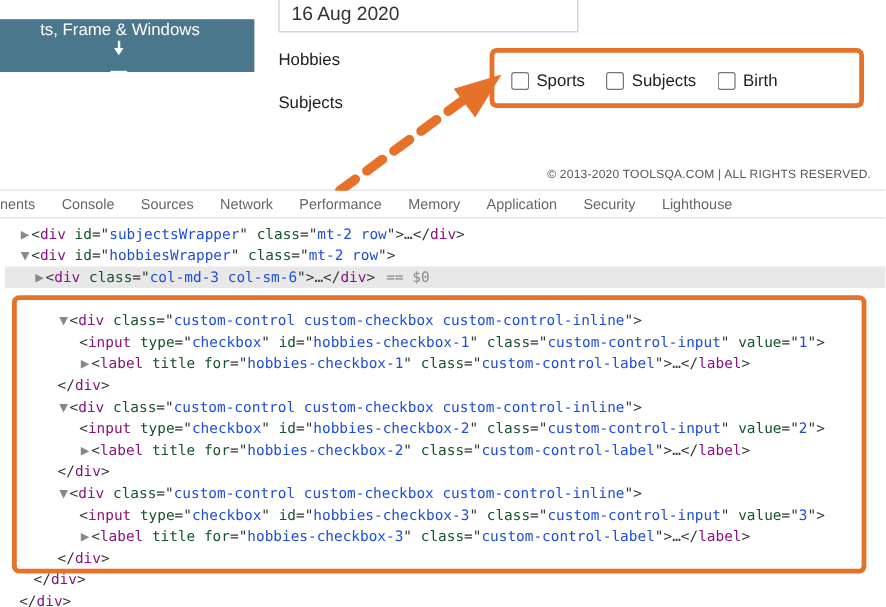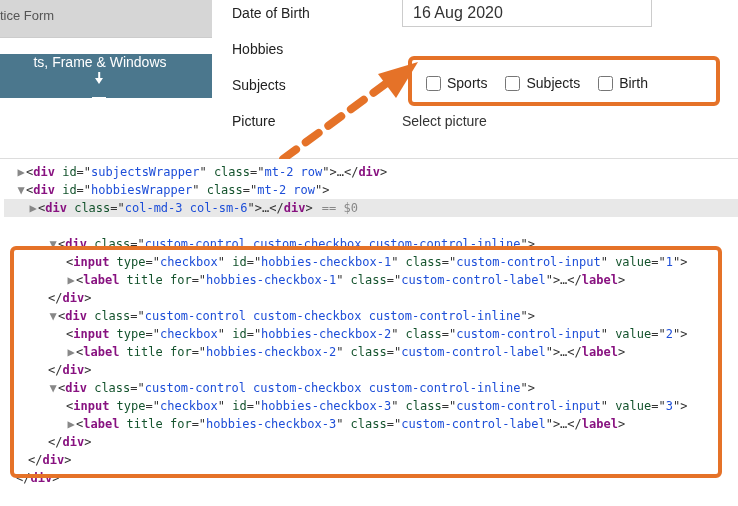--- a/index.html
+++ b/index.html
@@ -13,97 +13,103 @@
   .dl-icon { width: 14px; height: 14px; display:inline-block; position: relative; border-bottom: 1.6px solid #fff;}
   .dl-icon::before { content:""; position:absolute; left:50%; top:-6px; width:0; height:0; border-left:4px solid transparent; border-right:4px solid transparent; border-top:6px solid #fff; transform: translateX(-50%); }
   .dl-icon::after { content:""; position:absolute; left:50%; top:-12px; width:1.6px; height:7px; background:#fff; transform: translateX(-50%); }
 
   .form-area { position: absolute; left: 232px; top: 0; right: 0; }
   .form-row { display: flex; align-items: center; margin-bottom: 10px; height: 26px;}
   .form-label { width: 170px; color: #222; font-size: 14px;}
   .date-box { border: 1px solid #ccc; padding: 4px 10px; font-size: 16px; width: 250px; color:#333;}
   .pic-text { color: #333; font-size: 14px;}
   
-  .hobby-frame { position: absolute; left: 408px; top: 56px; width: 312px; height: 50px; border: 4px solid #e57228; border-radius: 6px; padding: 8px 4px 4px 14px; display:flex; align-items:center; gap: 18px;}
+  .hobby-frame { position: absolute; left: 408px; top: 40px; width: 312px; height: 50px; border: 4px solid #e57228; border-radius: 6px; padding: 8px 4px 4px 14px; display:flex; align-items:center; gap: 18px;}
   .cb { display: inline-flex; align-items: center; gap: 6px; font-size: 14px; color:#222;}
   .cb input { width: 15px; height: 15px; border: 1px solid #888; border-radius:3px;}
   
   .footer { position: absolute; right: 12px; top: 140px; font-size: 10px; color: #555; letter-spacing: .2px;}
   .divider { position:absolute; left:0; right:0; top:158px; height:1px; background:#ddd;}
 
   .devtools { position: absolute; top: 159px; left: 0; right: 0; bottom: 0; background:#fff;}
   .dt-tabs { display: flex; gap: 22px; padding: 4px 6px 4px 0; border-bottom: 1px solid #ddd; color:#666; font-size:12px;}
   .dt-tabs span { cursor: default; }
   
   .dom { font-family: Consolas, Menlo, monospace; font-size: 12px; padding: 4px 0 0 4px; line-height: 18px; color:#333;}
   .tri { color:#888; display:inline-block; width:10px; text-align:center;}
-  .tag { color:#881280;font-weight:bold;}
+  .tag { color:#881280;}
   .attr { color:#14532d;}
   .val { color:#1d4ed8;}
   .sel-row { background:#e8e8e8;}
   .tail { color:#888; margin-left:2px;}
   .line { white-space: nowrap;}
   .ind1 { padding-left: 12px;} .ind2 { padding-left: 24px;} .ind3{padding-left:44px;} .ind4{padding-left:62px;}
   
   .code-frame { position:absolute; left:10px; top:246px; width:712px; height:232px; border:4px solid #e57228; border-radius:6px; pointer-events:none;}
   
   .arrow { position:absolute; left:218px; top:62px; width:200px; height:140px; pointer-events:none;}
 </style>
 </head>
 <body>
 
 <div class="top-area">
   <div class="sidebar">
-    <div class="sidebar-top"><span>tice Form</span></div>
     <div class="sidebar-nav">
       <span>ts, Frame &amp; Windows</span>
       <span class="dl-icon"></span>
     </div>
   </div>
   <div class="form-area">
     <div class="form-row">
-      <div class="form-label">Date of Birth</div>
       <div class="date-box">16 Aug 2020</div>
     </div>
     <div class="form-row">
       <div class="form-label">Hobbies</div>
     </div>
     <div class="form-row">
       <div class="form-label">Subjects</div>
-    </div>
-    <div class="form-row">
-      <div class="form-label">Picture</div>
-      <div class="pic-text">Select picture</div>
     </div>
   </div>
 
   <div class="hobby-frame">
     <label class="cb">
         <input type="checkbox" style="">
         <span>Sports</span>
       </label>
     <label class="cb">
         <input type="checkbox" style="">
         <span>Subjects</span>
       </label>
     <label class="cb">
         <input type="checkbox" style="">
         <span>Birth</span>
       </label>
   </div>
 
+  <div class="footer">© 2013-2020 TOOLSQA.COM | ALL RIGHTS RESERVED.</div>
 </div>
 <div class="divider"></div>
 
 <svg class="arrow" viewBox="0 0 200 140">
   <line x1="20" y1="130" x2="170" y2="20" stroke="#e57228" stroke-width="8" stroke-dasharray="16 12" stroke-linecap="round"></line>
   <polygon points="200,0 160,12 178,36" fill="#e57228"></polygon>
 </svg>
 
 <div class="devtools">
+  <div class="dt-tabs">
+    <span>nents</span>
+    <span>Console</span>
+    <span>Sources</span>
+    <span>Network</span>
+    <span>Performance</span>
+    <span>Memory</span>
+    <span>Application</span>
+    <span>Security</span>
+    <span>Lighthouse</span>
+  </div>
 
   <div class="dom">
     <div class="line ind1"><span class="tri">▶</span>&lt;<span class="tag">div</span> <span class="attr">id</span>="<span class="val">subjectsWrapper</span>" <span class="attr">class</span>="<span class="val">mt-2 row</span>"&gt;…&lt;/<span class="tag">div</span>&gt;</div>
     <div class="line ind1"><span class="tri">▼</span>&lt;<span class="tag">div</span> <span class="attr">id</span>="<span class="val">hobbiesWrapper</span>" <span class="attr">class</span>="<span class="val">mt-2 row</span>"&gt;</div>
     <div class="line ind2 sel-row"><span class="tri">▶</span>&lt;<span class="tag">div</span> <span class="attr">class</span>="<span class="val">col-md-3 col-sm-6</span>"&gt;…&lt;/<span class="tag">div</span>&gt;<span class="tail"> == $0</span></div>
 
     <div id="cb-block">
         <div style="height:18px"></div>
         <div class="line ind3"><span class="tri">▼</span>&lt;<span class="tag">div</span> <span class="attr">class</span>="<span class="val">custom-control custom-checkbox custom-control-inline</span>"&gt;</div>
         <div class="line ind4">&lt;<span class="tag">input</span> <span class="attr">type</span>="<span class="val">checkbox</span>" <span class="attr">id</span>="<span class="val">hobbies-checkbox-1</span>" <span class="attr">class</span>="<span class="val">custom-control-input</span>" <span class="attr">value</span>="<span class="val">1</span>"&gt;</div>

